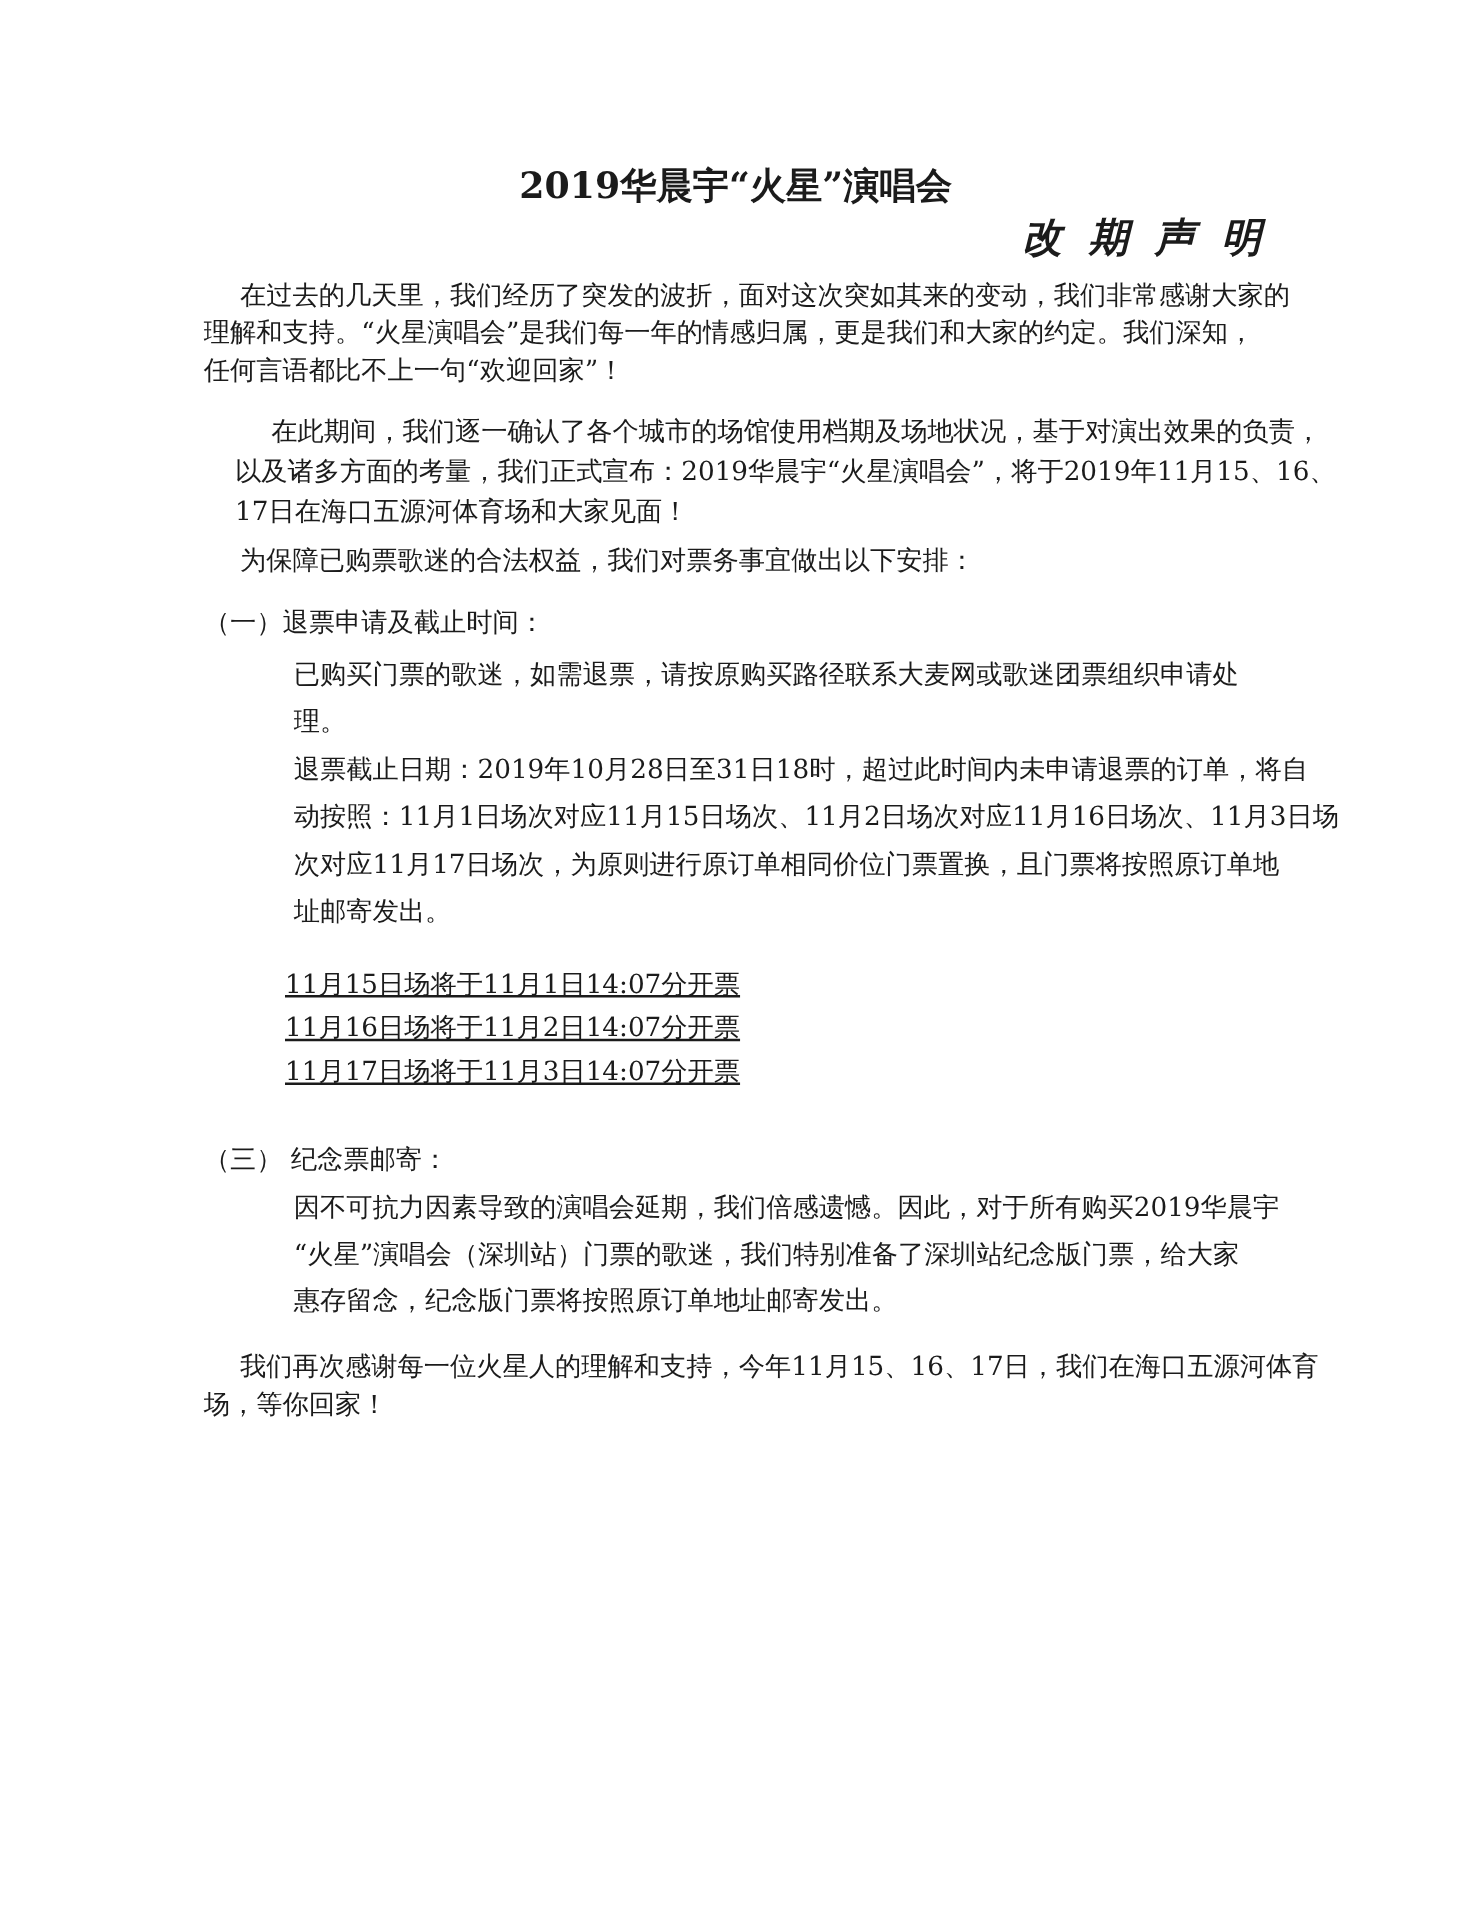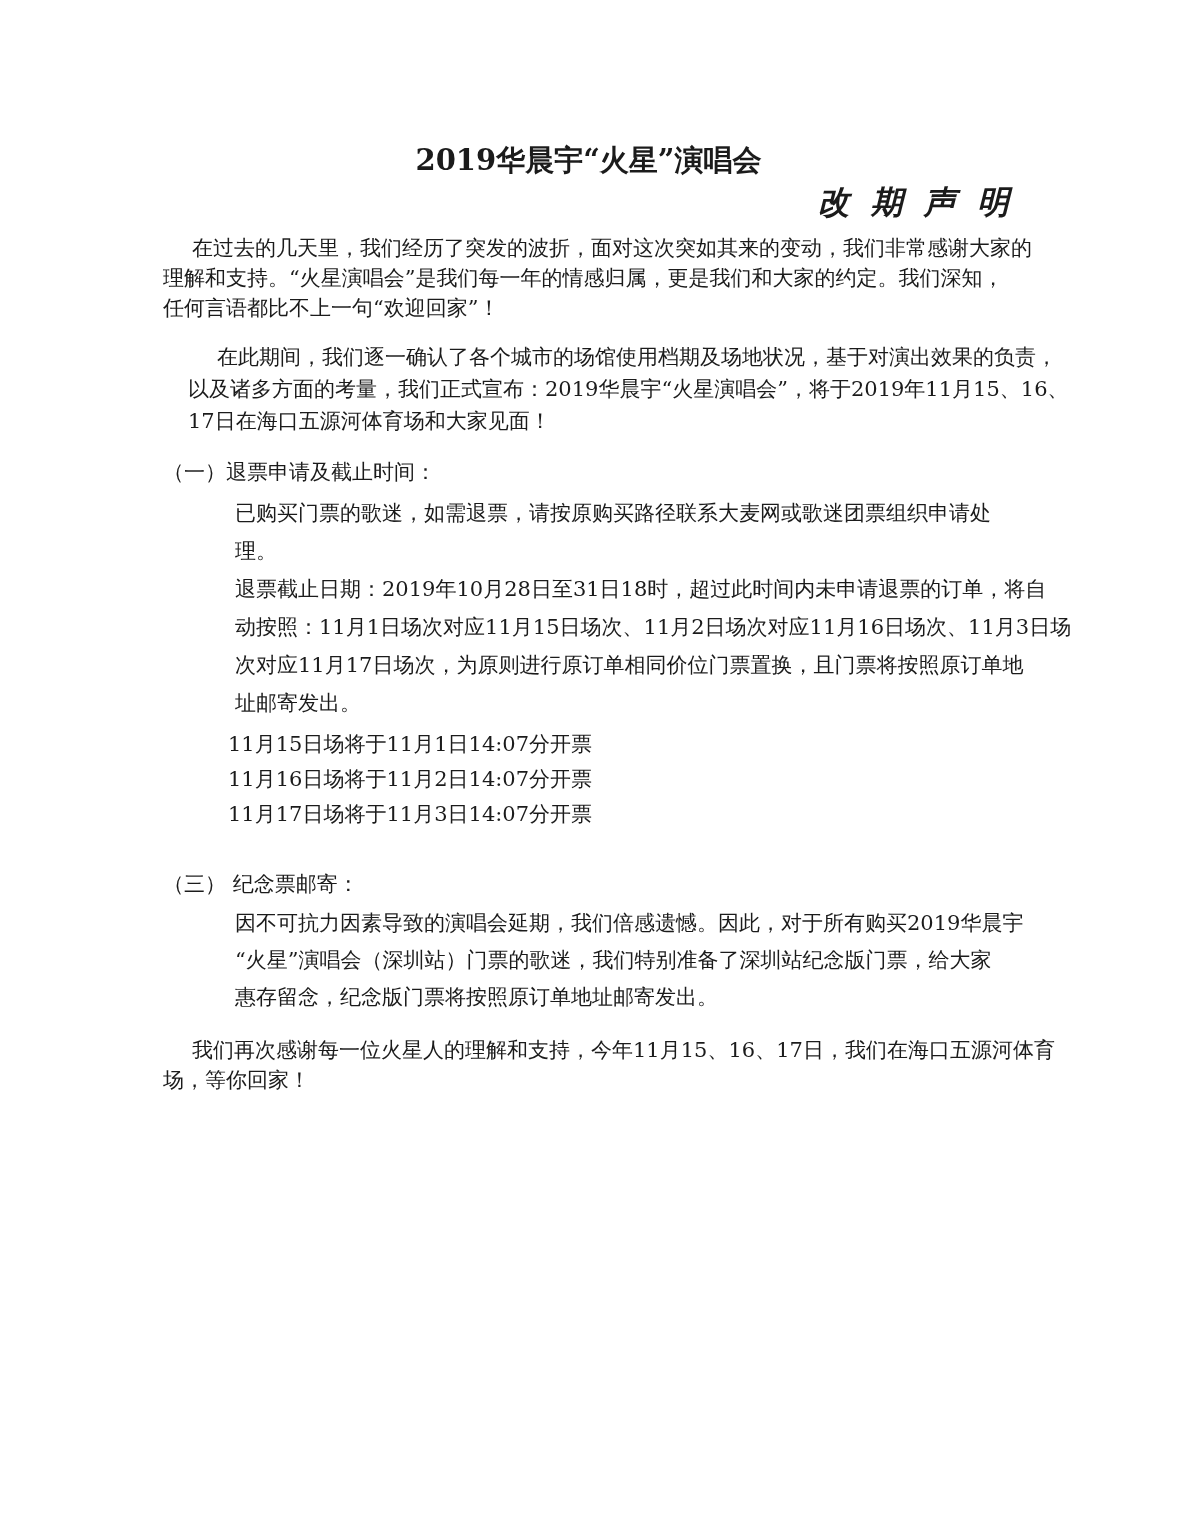--- a/index.html
+++ b/index.html
@@ -5,21 +5,21 @@
   * { margin: 0; padding: 0; box-sizing: border-box; }
   html, body {
     width: 1177px;
     background: #ffffff;
     font-family: "DejaVu Serif", "Liberation Serif", serif;
   }
   body { height: 1537px; position: relative; overflow: hidden; }
   .content {
     position: absolute;
     left: 163px;
-    top: 12px;
+    top: 0;
     width: 851px;
     color: #1b1b1b;
   }
   .doc-title {
     font-size: 29px;
     font-weight: bold;
     text-align: center;
     line-height: 36px;
     margin-top: 130px;
     white-space: pre;
@@ -39,21 +39,21 @@
     white-space: pre;
   }
   .salutation   { line-height: 30px; margin-top: 32px; }
   .para-intro   { line-height: 30px; margin-top: 13px; text-indent: 29px; }
   .para-announce{ line-height: 32px; margin-top: 18px; text-indent: 29px; margin-left: 25px; }
   .para-arrange { line-height: 30px; margin-top: 8px;  text-indent: 29px; }
   .sec-head     { line-height: 30px; }
   .sec1-head    { margin-top: 20px; }
   .sec1-body    { line-height: 38px; margin-top: 7px;  padding-left: 72px; }
   .sec2-head    { margin-top: 31px; }
-  .sec2-body    { line-height: 35px; margin-top: 5px;  padding-left: 65px; }
+  .sec2-body    { line-height: 35px; margin-top: 22px;  padding-left: 65px; text-decoration: underline; }
   .sec3-head    { margin-top: 37px; }
   .sec3-body    { line-height: 37px; margin-top: 6px;  padding-left: 72px; }
   .closing      { line-height: 30px; margin-top: 19px; text-indent: 29px; }
   .signature    { line-height: 30px; margin-top: 23px; text-align: right; }
 </style>
 </head>
 <body>
 
 <div class="content">
 
@@ -62,20 +62,21 @@
 
 
   <div class="txt para-intro">在过去的几天里，我们经历了突发的波折，面对这次突如其来的变动，我们非常感谢大家的
 理解和支持。“火星演唱会”是我们每一年的情感归属，更是我们和大家的约定。我们深知，
 任何言语都比不上一句“欢迎回家”！</div>
 
   <div class="txt para-announce">在此期间，我们逐一确认了各个城市的场馆使用档期及场地状况，基于对演出效果的负责，
 以及诸多方面的考量，我们正式宣布：2019华晨宇“火星演唱会”，将于2019年11月15、16、
 17日在海口五源河体育场和大家见面！</div>
 
+  <div class="txt para-arrange">为保障已购票歌迷的合法权益，我们对票务事宜做出以下安排：</div>
 
   <div class="txt sec-head sec1-head">（一）退票申请及截止时间：</div>
   <div class="txt sec1-body">已购买门票的歌迷，如需退票，请按原购买路径联系大麦网或歌迷团票组织申请处
 理。
 退票截止日期：2019年10月28日至31日18时，超过此时间内未申请退票的订单，将自
 动按照：11月1日场次对应11月15日场次、11月2日场次对应11月16日场次、11月3日场
 次对应11月17日场次，为原则进行原订单相同价位门票置换，且门票将按照原订单地
 址邮寄发出。</div>
 
   <div class="txt sec2-body">11月15日场将于11月1日14:07分开票

